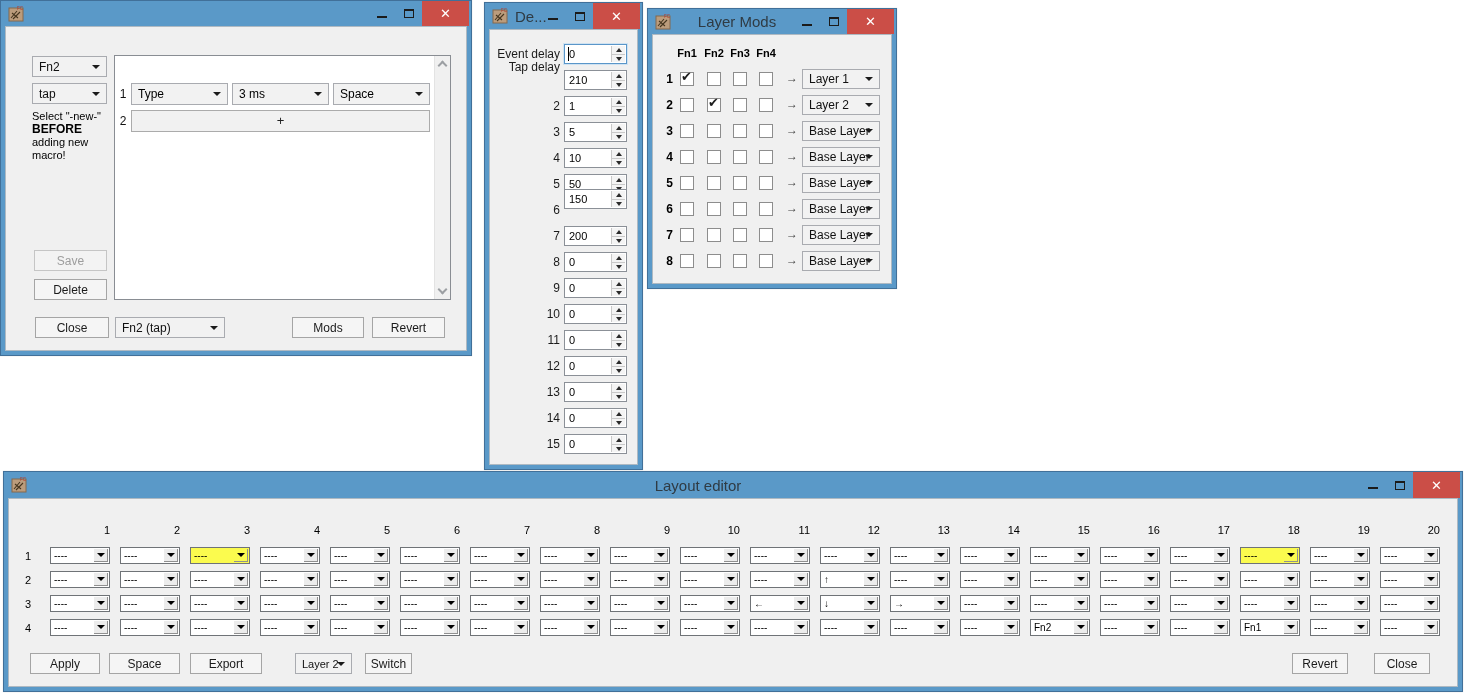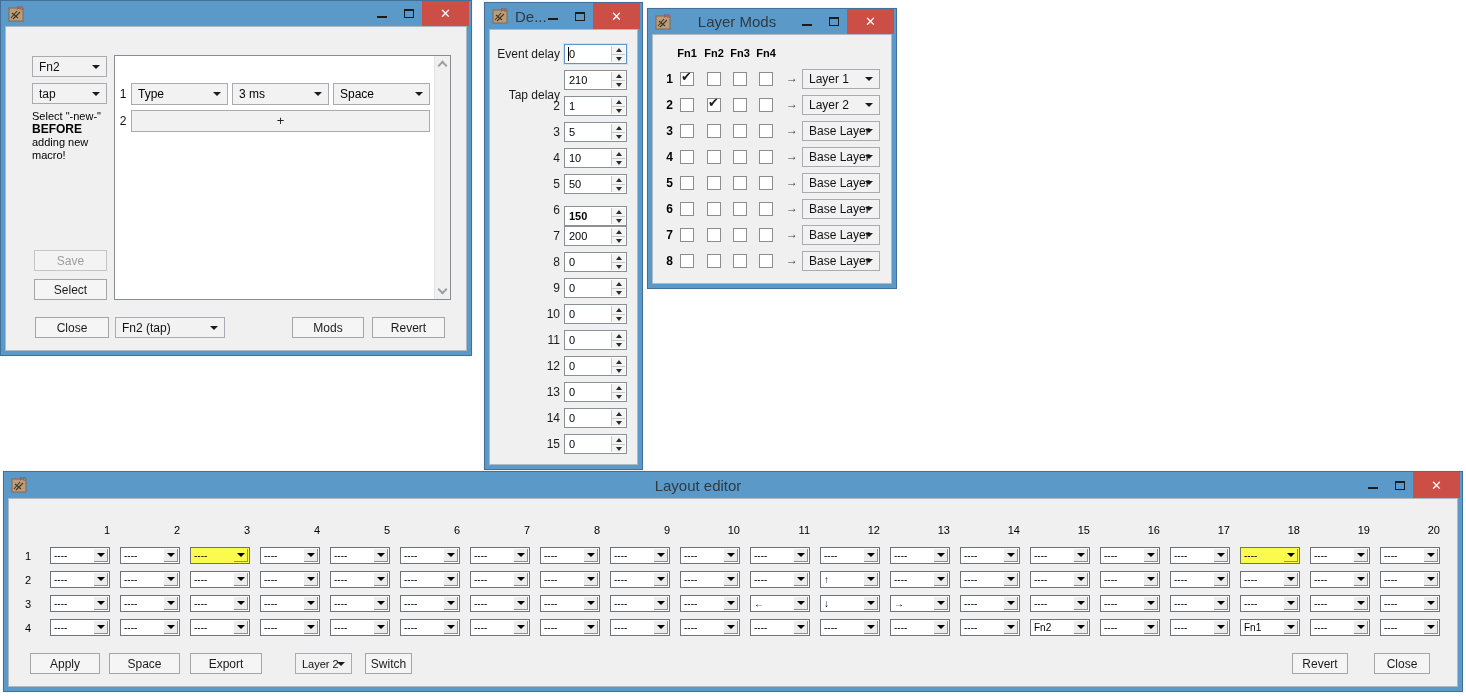--- a/index.html
+++ b/index.html
@@ -123,21 +123,21 @@
         <span>tap</span>
           <span class="arr"></span>
       </div>
       <div class="note">
         <div>Select "-new-"</div>
         <div class="b">BEFORE</div>
         <div>adding new</div>
         <div>macro!</div>
       </div>
       <div class="btn disabled" style="left:28px;top:223px;width:73px;height:21px;">Save</div>
-      <div class="btn" style="left:28px;top:252px;width:73px;height:21px;">Select</div>
+      <div class="btn" style="left:28px;top:252px;width:73px;height:21px;">Delete</div>
 
       <div class="mtable">
         <div class="mrow mrow1">
           <div class="mnum">1</div>
           <div class="mcombo">
               <span>Type</span>
               <span class="arr"></span>
             </div>
           <div class="mcombo">
               <span>3 ms</span>
@@ -193,21 +193,21 @@
     <div class="win-body" id="delays-rows">
         <div class="d-label" style="top: 17px;">Event delay</div>
         <div class="d-input focused" style="top: 14px;">
           <span class="caret"></span>
           <span class="d-val">0</span>
           <div class="spin">
             <div class="sp sp-up"></div>
             <div class="sp sp-dn"></div>
           </div>
         </div>
-        <div class="d-label" style="top: 58px;">Tap delay</div>
+        <div class="d-label" style="top: 30px;">Tap delay</div>
         <div class="d-input" style="top: 40px;">
           <span class="d-val">210</span>
           <div class="spin">
             <div class="sp sp-up"></div>
             <div class="sp sp-dn"></div>
           </div>
         </div>
         <div class="d-label" style="top: 69px;">2</div>
         <div class="d-input" style="top: 66px;">
           <span class="d-val">1</span>
@@ -234,21 +234,21 @@
         </div>
         <div class="d-label" style="top: 147px;">5</div>
         <div class="d-input" style="top: 144px;">
           <span class="d-val">50</span>
           <div class="spin">
             <div class="sp sp-up"></div>
             <div class="sp sp-dn"></div>
           </div>
         </div>
         <div class="d-label" style="top: 173px;">6</div>
-        <div class="d-input" style="top: 176px; font-weight: bold;">
+        <div class="d-input" style="top: 159px;">
           <span class="d-val">150</span>
           <div class="spin">
             <div class="sp sp-up"></div>
             <div class="sp sp-dn"></div>
           </div>
         </div>
         <div class="d-label" style="top: 199px;">7</div>
         <div class="d-input" style="top: 196px;">
           <span class="d-val">200</span>
           <div class="spin">

